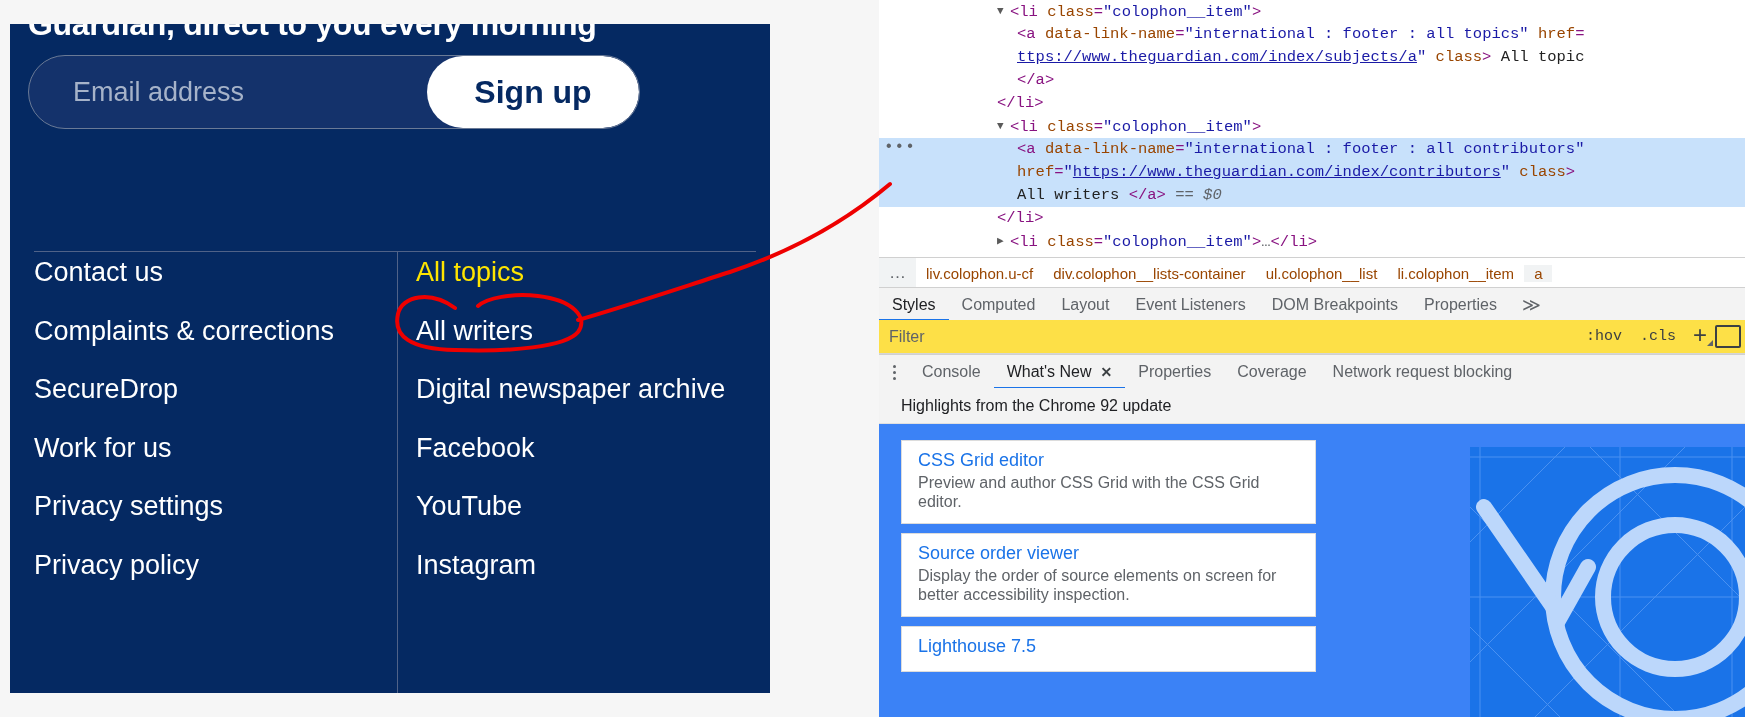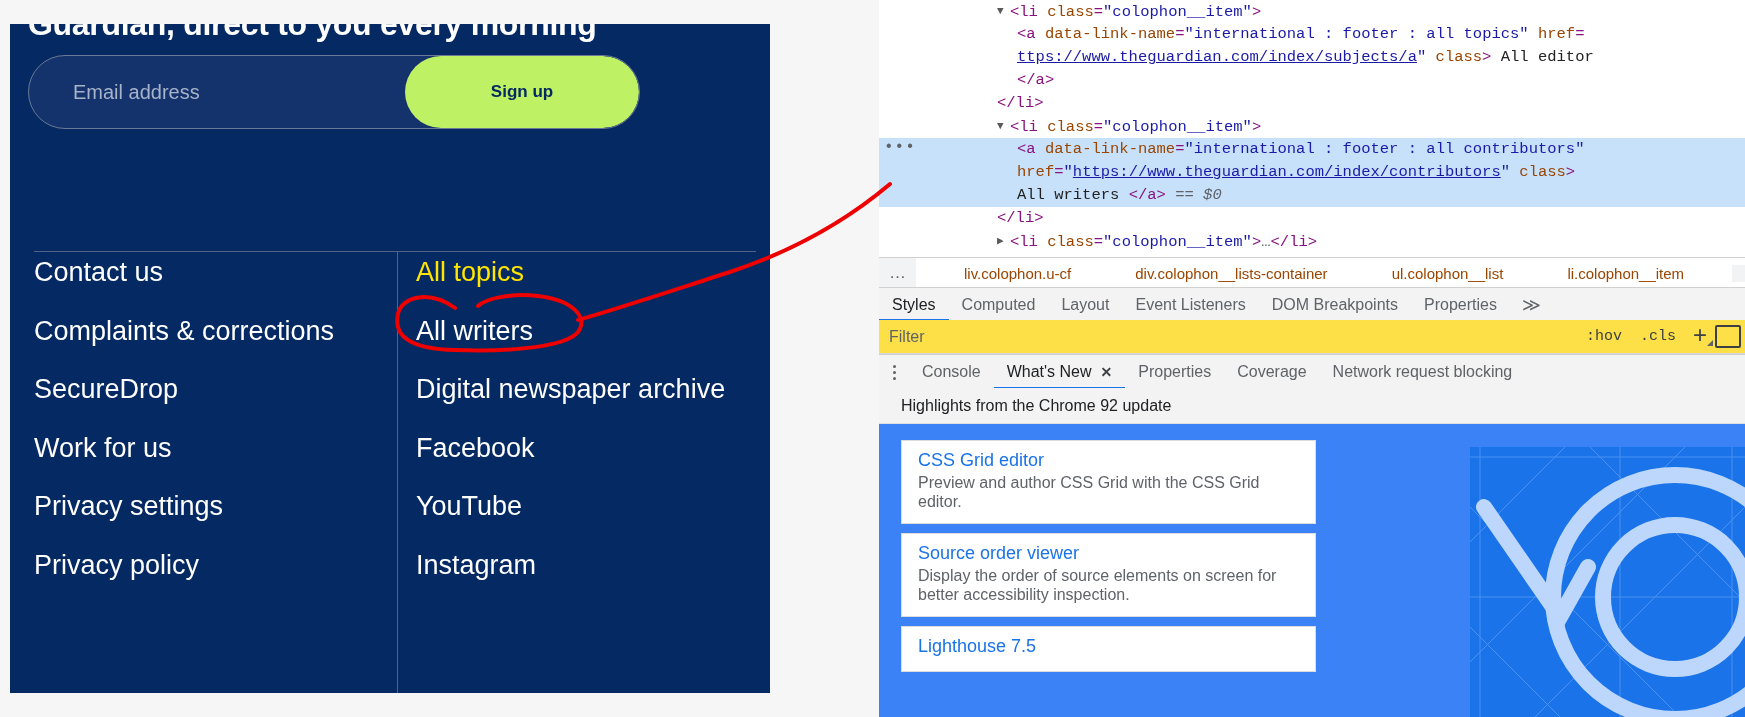--- a/index.html
+++ b/index.html
@@ -65,33 +65,33 @@
     overflow: hidden;
   }
 
   .email-input {
     flex: 1 1 auto;
     background: transparent;
     border: none;
     outline: none;
     color: #ffffff;
     font-family: "Liberation Sans", sans-serif;
-    font-size: 20px;
+    font-size: 27px;
     padding: 0 0 0 44px;
   }
   .email-input::placeholder { color: #a6b3c9; opacity: 1; }
 
   .signup-button {
     width: 234px;
-    background: #bef264;
+    background: #ffffff;
     color: #052962;
     border: none;
     border-radius: 37px;
     font-family: "Liberation Sans", sans-serif;
-    font-size: 17px;
+    font-size: 32px;
     font-weight: 700;
     cursor: pointer;
     padding: 0;
   }
 
   .footer-divider {
     position: absolute;
     left: 24px;
     top: 227px;
     width: 722px;
@@ -203,25 +203,24 @@
     color: #5f6368;
     letter-spacing: 1px;
     background: #f1f3f4;
     height: 100%;
     display: flex;
     align-items: center;
     cursor: pointer;
     font-size: 17px;
   }
   .crumb {
-    padding: 0 16px;
+    padding: 0 10px;
     white-space: nowrap;
     cursor: pointer;
     color: #994500;
-    margin-left: 32px;
   }
   .crumb.active { background: #f1f3f4; }
 
   
   #styles-tabs {
     position: absolute;
     left: 0; top: 287px;
     width: 866px;
     height: 33px;
     background: #f3f3f3;
@@ -441,21 +440,21 @@
       </div>
 
     </div>
   </div>
 
   <div id="devtools">
 
     <div id="dom-tree">
         <div class="dom-line"><span class="ind1"><span class="tri">▼</span><span class="brk">&lt;</span><span class="tag">li</span><span> </span><span class="attr">class</span><span class="brk">=</span><span class="val">"colophon__item"</span><span class="brk">&gt;</span></span></div>
         <div class="dom-line"><span class="ind2"><span class="brk">&lt;</span><span class="tag">a</span><span> </span><span class="attr">data-link-name</span><span class="brk">=</span><span class="val">"international : footer : all topics"</span><span> </span><span class="attr">href</span><span class="brk">=</span></span></div>
-        <div class="dom-line"><span class="ind2"><span class="lnk">ttps://www.theguardian.com/index/subjects/a</span><span class="val">"</span><span> </span><span class="attr">class</span><span class="brk">&gt;</span><span> </span><span class="txt">All editor</span></span></div>
+        <div class="dom-line"><span class="ind2"><span class="lnk">ttps://www.theguardian.com/index/subjects/a</span><span class="val">"</span><span> </span><span class="attr">class</span><span class="brk">&gt;</span><span> </span><span class="txt">All topic</span></span></div>
         <div class="dom-line"><span class="ind2"><span class="brk">&lt;/</span><span class="tag">a</span><span class="brk">&gt;</span></span></div>
         <div class="dom-line"><span class="ind1"><span class="brk">&lt;/</span><span class="tag">li</span><span class="brk">&gt;</span></span></div>
         <div class="dom-line"><span class="ind1"><span class="tri">▼</span><span class="brk">&lt;</span><span class="tag">li</span><span> </span><span class="attr">class</span><span class="brk">=</span><span class="val">"colophon__item"</span><span class="brk">&gt;</span></span></div>
         <div class="dom-line selected"><span class="dom-ellipsis">•••</span><span class="ind2"><span class="brk">&lt;</span><span class="tag">a</span><span> </span><span class="attr">data-link-name</span><span class="brk">=</span><span class="val">"international : footer : all contributors"</span></span></div>
         <div class="dom-line selected"><span class="ind2"><span class="attr">href</span><span class="brk">=</span><span class="val">"</span><span class="lnk">https://www.theguardian.com/index/contributors</span><span class="val">"</span><span> </span><span class="attr">class</span><span class="brk">&gt;</span></span></div>
         <div class="dom-line selected"><span class="ind2"><span class="txt">All writers </span><span class="brk">&lt;/</span><span class="tag">a</span><span class="brk">&gt;</span><span> </span><span class="dim">== </span><span class="sel0">$0</span></span></div>
         <div class="dom-line"><span class="ind1"><span class="brk">&lt;/</span><span class="tag">li</span><span class="brk">&gt;</span></span></div>
         <div class="dom-line"><span class="ind1"><span class="tri">▶</span><span class="brk">&lt;</span><span class="tag">li</span><span> </span><span class="attr">class</span><span class="brk">=</span><span class="val">"colophon__item"</span><span class="brk">&gt;</span><span class="dim">…</span><span class="brk">&lt;/</span><span class="tag">li</span><span class="brk">&gt;</span></span></div>
         <div class="dom-line"><span class="ind1"><span class="tri">▶</span><span class="brk">&lt;</span><span class="tag">li</span><span> </span><span class="attr">class</span><span class="brk">=</span><span class="val">"colophon__item"</span><span class="brk">&gt;</span><span class="dim">…</span><span class="brk">&lt;/</span><span class="tag">li</span><span class="brk">&gt;</span></span></div>
       </div>

